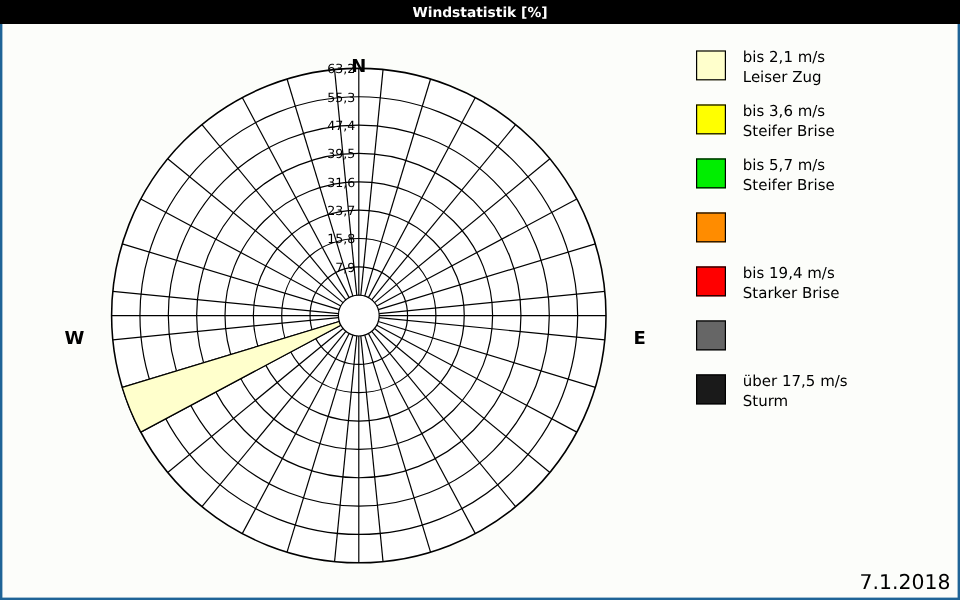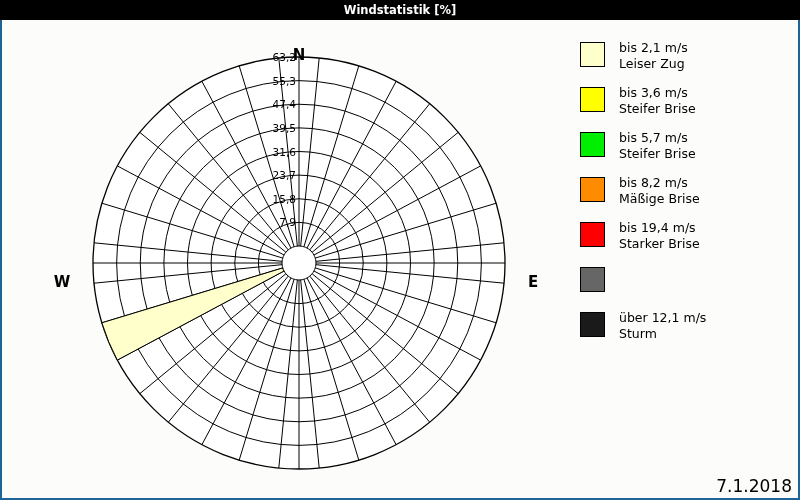--- a/index.html
+++ b/index.html
@@ -194,30 +194,29 @@
       <div class="legend-row">
         <div class="legend-swatch" style="background: rgb(255, 255, 0);"></div>
         <div class="legend-text"><span class="legend-line1">bis 3,6 m/s</span><span class="legend-line2">Steifer Brise</span></div>
       </div>
       <div class="legend-row">
         <div class="legend-swatch" style="background: rgb(0, 238, 0);"></div>
         <div class="legend-text"><span class="legend-line1">bis 5,7 m/s</span><span class="legend-line2">Steifer Brise</span></div>
       </div>
       <div class="legend-row">
         <div class="legend-swatch" style="background: rgb(255, 140, 0);"></div>
-        <div class="legend-text"><span class="legend-line1">bis 8,2 m/s</span><span class="legend-line2">Mäßige Brise</span></div>
       </div>
       <div class="legend-row">
         <div class="legend-swatch" style="background: rgb(255, 0, 0);"></div>
         <div class="legend-text"><span class="legend-line1">bis 19,4 m/s</span><span class="legend-line2">Starker Brise</span></div>
       </div>
       <div class="legend-row">
         <div class="legend-swatch" style="background: rgb(102, 102, 102);"></div>
       </div>
       <div class="legend-row">
         <div class="legend-swatch" style="background: rgb(26, 26, 26);"></div>
-        <div class="legend-text"><span class="legend-line1">über 12,1 m/s</span><span class="legend-line2">Sturm</span></div>
+        <div class="legend-text"><span class="legend-line1">über 17,5 m/s</span><span class="legend-line2">Sturm</span></div>
       </div>
     </div>
 
   <div id="date-stamp">7.1.2018</div>
 
 </div>
 
 </body></html>

